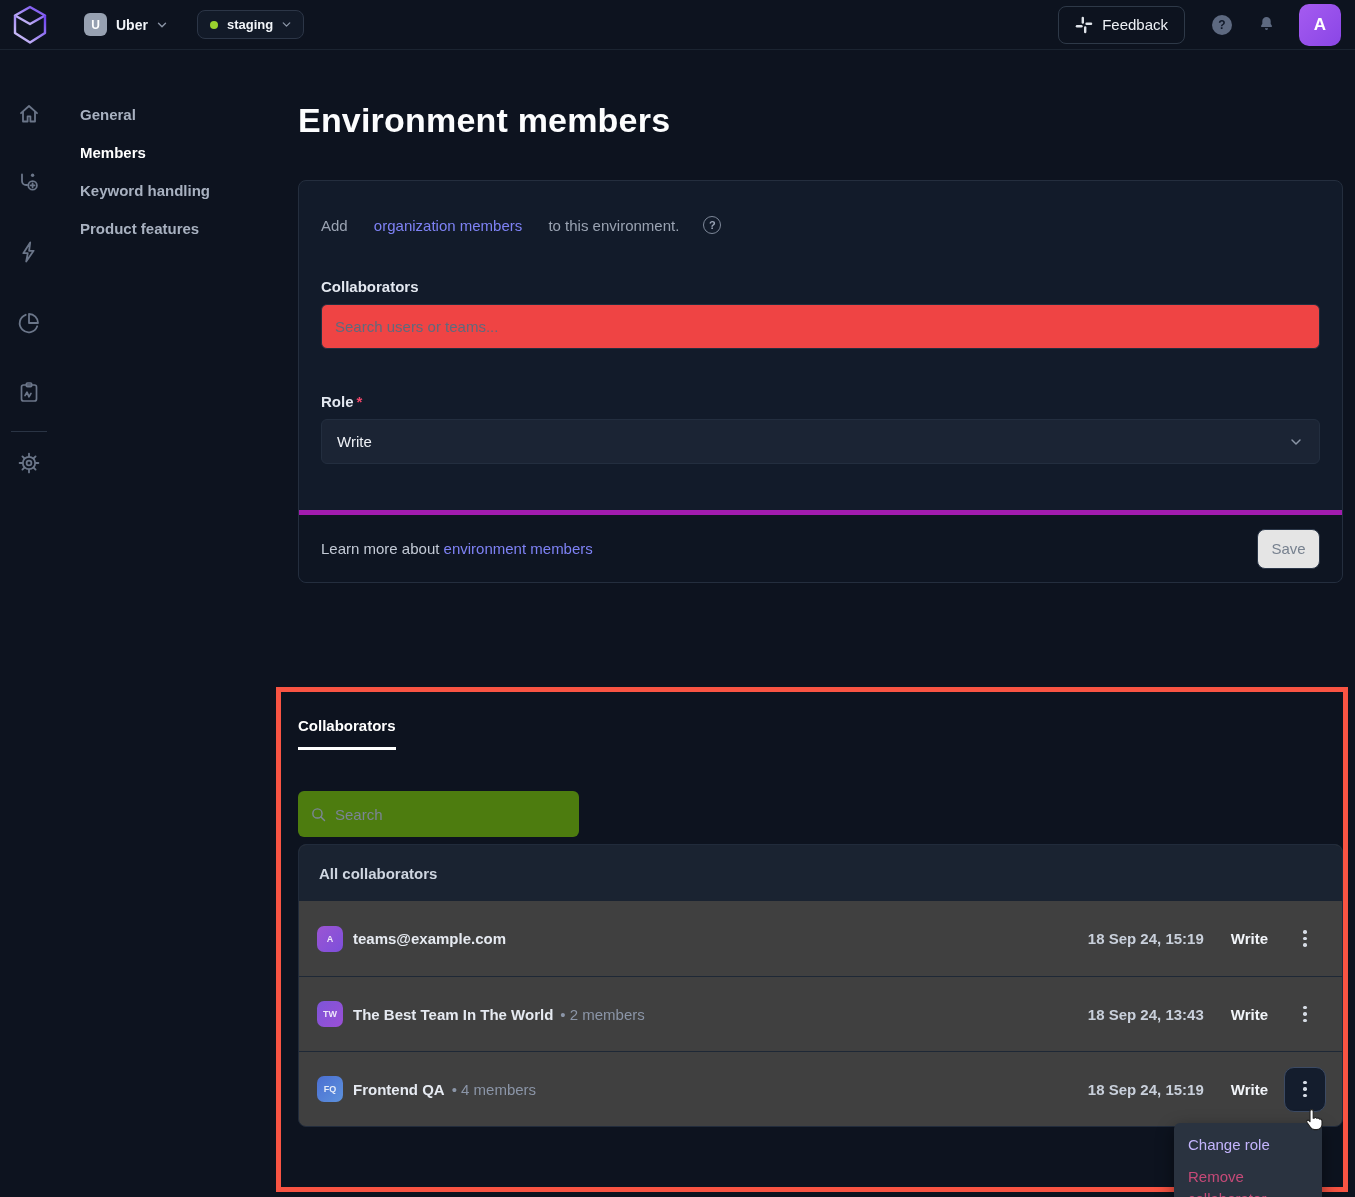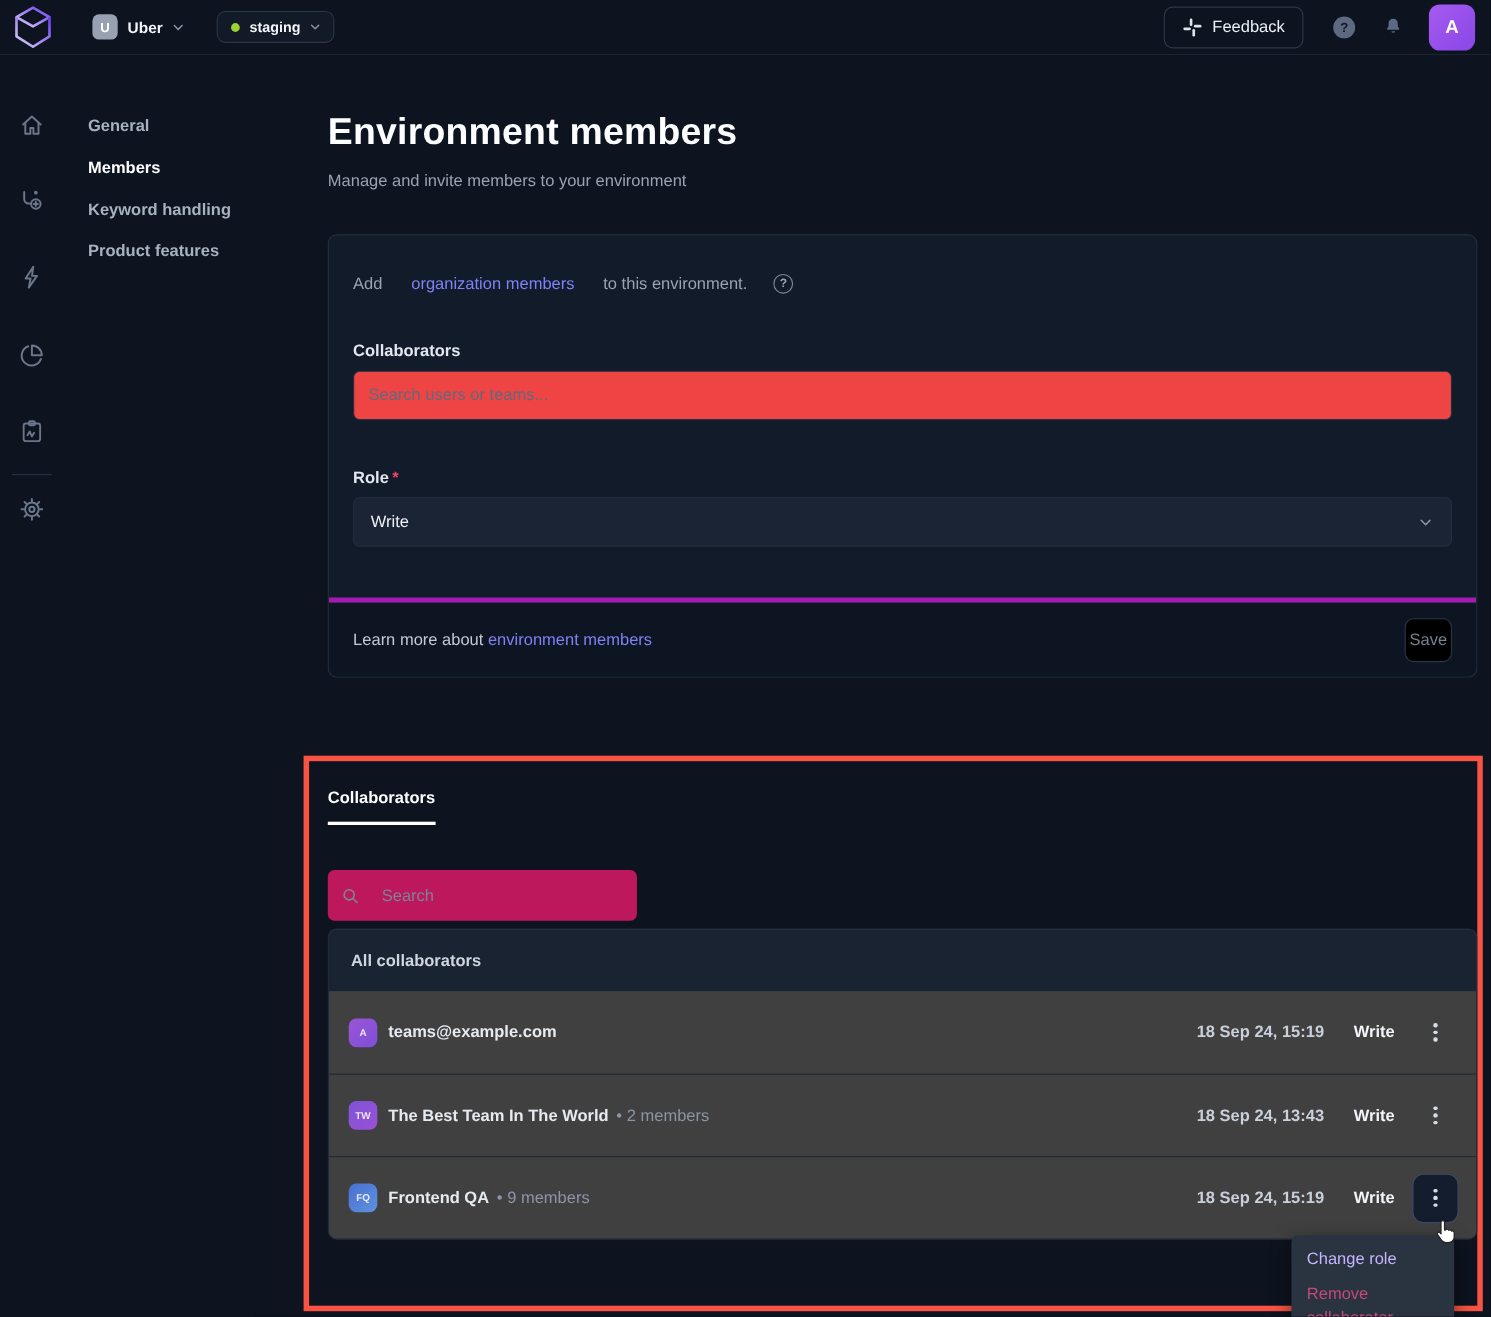--- a/index.html
+++ b/index.html
@@ -49,26 +49,26 @@
   .field-label { margin-top:44px; font-size:15px; font-weight:700; color:#e3e8f0; }
   .req { color:#f0476a; margin-left:3px; }
   .text-input { margin-top:9px; height:45px; width:100%; background:#ef4444; border:1px solid #232e3f; border-radius:6px; display:flex; align-items:center; padding:0 13px; }
   .text-input input { flex:1; background:transparent; border:none; outline:none; color:#e8ecf2; font-size:15px; font-family:inherit; }
   .text-input input::placeholder { color:#5f6a7d; }
   .select { margin-top:9px; height:45px; width:100%; background:#1b2434; border:1px solid #232e3f; border-radius:6px; display:flex; align-items:center; padding:0 15px; cursor:pointer; }
   .select-value { font-size:15px; color:#eef1f6; }
   .select .chev { margin-left:auto; }
   .card-footer { height:72px; border-top:5px solid #a21caf; background:#0e1522; border-radius:0 0 8px 8px; display:flex; align-items:center; padding:0 22px; }
   .footer-text { font-size:15px; color:#c3cad6; }
-  .save-btn { margin-left:auto; width:43px; height:40px; border:1px solid #2a3648; border-radius:8px; background:#000000; color:#77818f; font-size:15px; font-family:inherit; cursor:pointer; }
+  .save-btn { margin-left:auto; width:63px; height:40px; border:1px solid #2a3648; border-radius:8px; background:#e5e5e5; color:#77818f; font-size:15px; font-family:inherit; cursor:pointer; }
 
   
   .annotated { position:absolute; left:276px; top:687px; width:1072px; height:505px; border:5px solid #f95443; padding:25px 0 0 17px; z-index:4; }
   .tab { display:inline-block; font-size:15px; font-weight:700; color:#ffffff; padding-bottom:13px; border-bottom:3px solid #ffffff; cursor:pointer; }
-  .search-box { margin-top:41px; width:281px; height:46px; background:#be185d; border-radius:6px; display:flex; align-items:center; padding:0 12px; gap:20px; }
+  .search-box { margin-top:41px; width:281px; height:46px; background:#4d7c0f; border-radius:6px; display:flex; align-items:center; padding:0 12px; gap:8px; }
   .search-box input { flex:1; background:transparent; border:none; outline:none; color:#dfe4ec; font-size:15px; font-family:inherit; }
   .search-box input::placeholder { color:#7b8496; }
 
   .table { margin-top:7px; width:1045px; border:1px solid #212b3b; border-radius:8px; overflow:hidden; background:#404040; }
   .table-head { height:56px; background:#1a2331; display:flex; align-items:center; padding:0 20px; font-size:15px; font-weight:700; color:#cfd6e1; }
   .trow { height:75px; display:flex; align-items:center; padding:0 16px 0 18px; border-top:1px solid #1e2836; }
   .avatar { width:26px; height:26px; border-radius:7px; display:flex; align-items:center; justify-content:center; font-size:9px; font-weight:700; color:rgba(255,255,255,.85); flex:none; }
   .av-purple  { background:linear-gradient(135deg,#9b55d3,#7d4fdb); }
   .av-purple2 { background:linear-gradient(135deg,#7d55d8,#9b4fd6); }
   .av-blue    { background:linear-gradient(135deg,#4b6fd2,#5d92dd); }
@@ -213,21 +213,20 @@
     <div class="subnav-item">
         <span>Keyword handling</span>
       </div>
     <div class="subnav-item">
         <span>Product features</span>
       </div>
   </div>
 
   <div class="main">
     <h1 class="page-title">Environment members</h1>
-    <div class="page-sub">Manage and invite members to your environment</div>
 
     <div class="card">
       <div class="card-body">
         <div class="card-desc">
           <span class="seg">Add </span>
             <span class="link seg">organization members</span>
             <span class="seg"> to this environment.</span>
           <span class="q-circle">
               <span>?</span>
             </span>
@@ -305,21 +304,21 @@
                 <i></i>
                 <i></i>
               </span>
             </span>
         </span>
       </div>
 
       <div class="trow">
         <span class="avatar av-blue">FQ</span>
         <span class="row-name">Frontend QA</span>
-        <span class="row-meta">• 9 members</span>
+        <span class="row-meta">• 4 members</span>
         <span class="row-right">
           <span class="row-date">18 Sep 24, 15:19</span>
           <span class="row-role">Write</span>
           <span class="kebab-zone focused">
               <span class="kebab">
                 <i></i>
                 <i></i>
                 <i></i>
               </span>
             </span>

